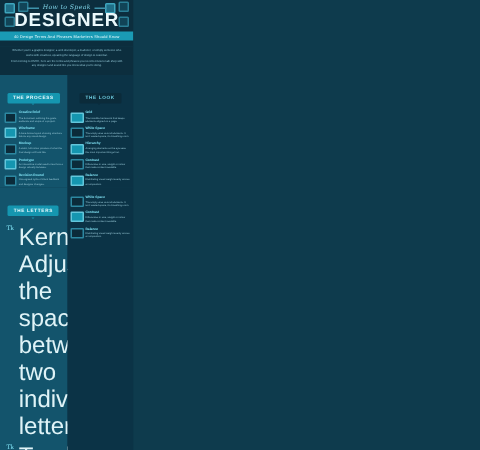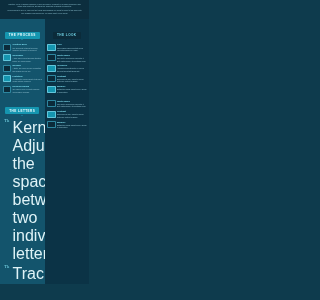--- a/index.html
+++ b/index.html
@@ -114,20 +114,35 @@
   .letter-sample {
     flex:0 0 8.5px; font-size:4.5px; color:#7fe0f2; line-height:1.05; text-align:center;
   }
   .letter-sample.serif { font-family:"Liberation Serif", serif; }
 </style>
 </head>
 <body>
 
 <div class="page">
 
+  <div class="header">
+    <div class="hdr-icons">
+      <span class="hdr-icon f" style="left:3px;top:2px;"></span>
+      <span class="hdr-icon" style="left:12px;top:1px;"></span>
+      <span class="hdr-icon" style="left:3px;top:11px;"></span>
+      <span class="hdr-icon f" style="right:12px;top:2px;"></span>
+      <span class="hdr-icon" style="right:3px;top:1px;"></span>
+      <span class="hdr-icon" style="right:3px;top:11px;"></span>
+    </div>
+    <div class="script">
+      <span class="rule"></span><span>How to Speak</span><span class="rule"></span>
+    </div>
+    <div class="bigtitle">DESIGNER</div>
+    <div class="subbar">40 Design Terms And Phrases Marketers Should Know</div>
+  </div>
 
   <div class="intro">
     <p>Whether you're a graphic designer, a web developer, a marketer, or simply someone who works with creatives, speaking the language of design is essential.</p>
     <p>From kerning to CMYK, here are the terms and phrases you need to know to talk shop with any designer and sound like you know what you're doing.</p>
   </div>
 
   <div class="cols">
     <div class="col mid">
       <div class="badge-wrap">
         <span class="badge light">THE PROCESS</span>

